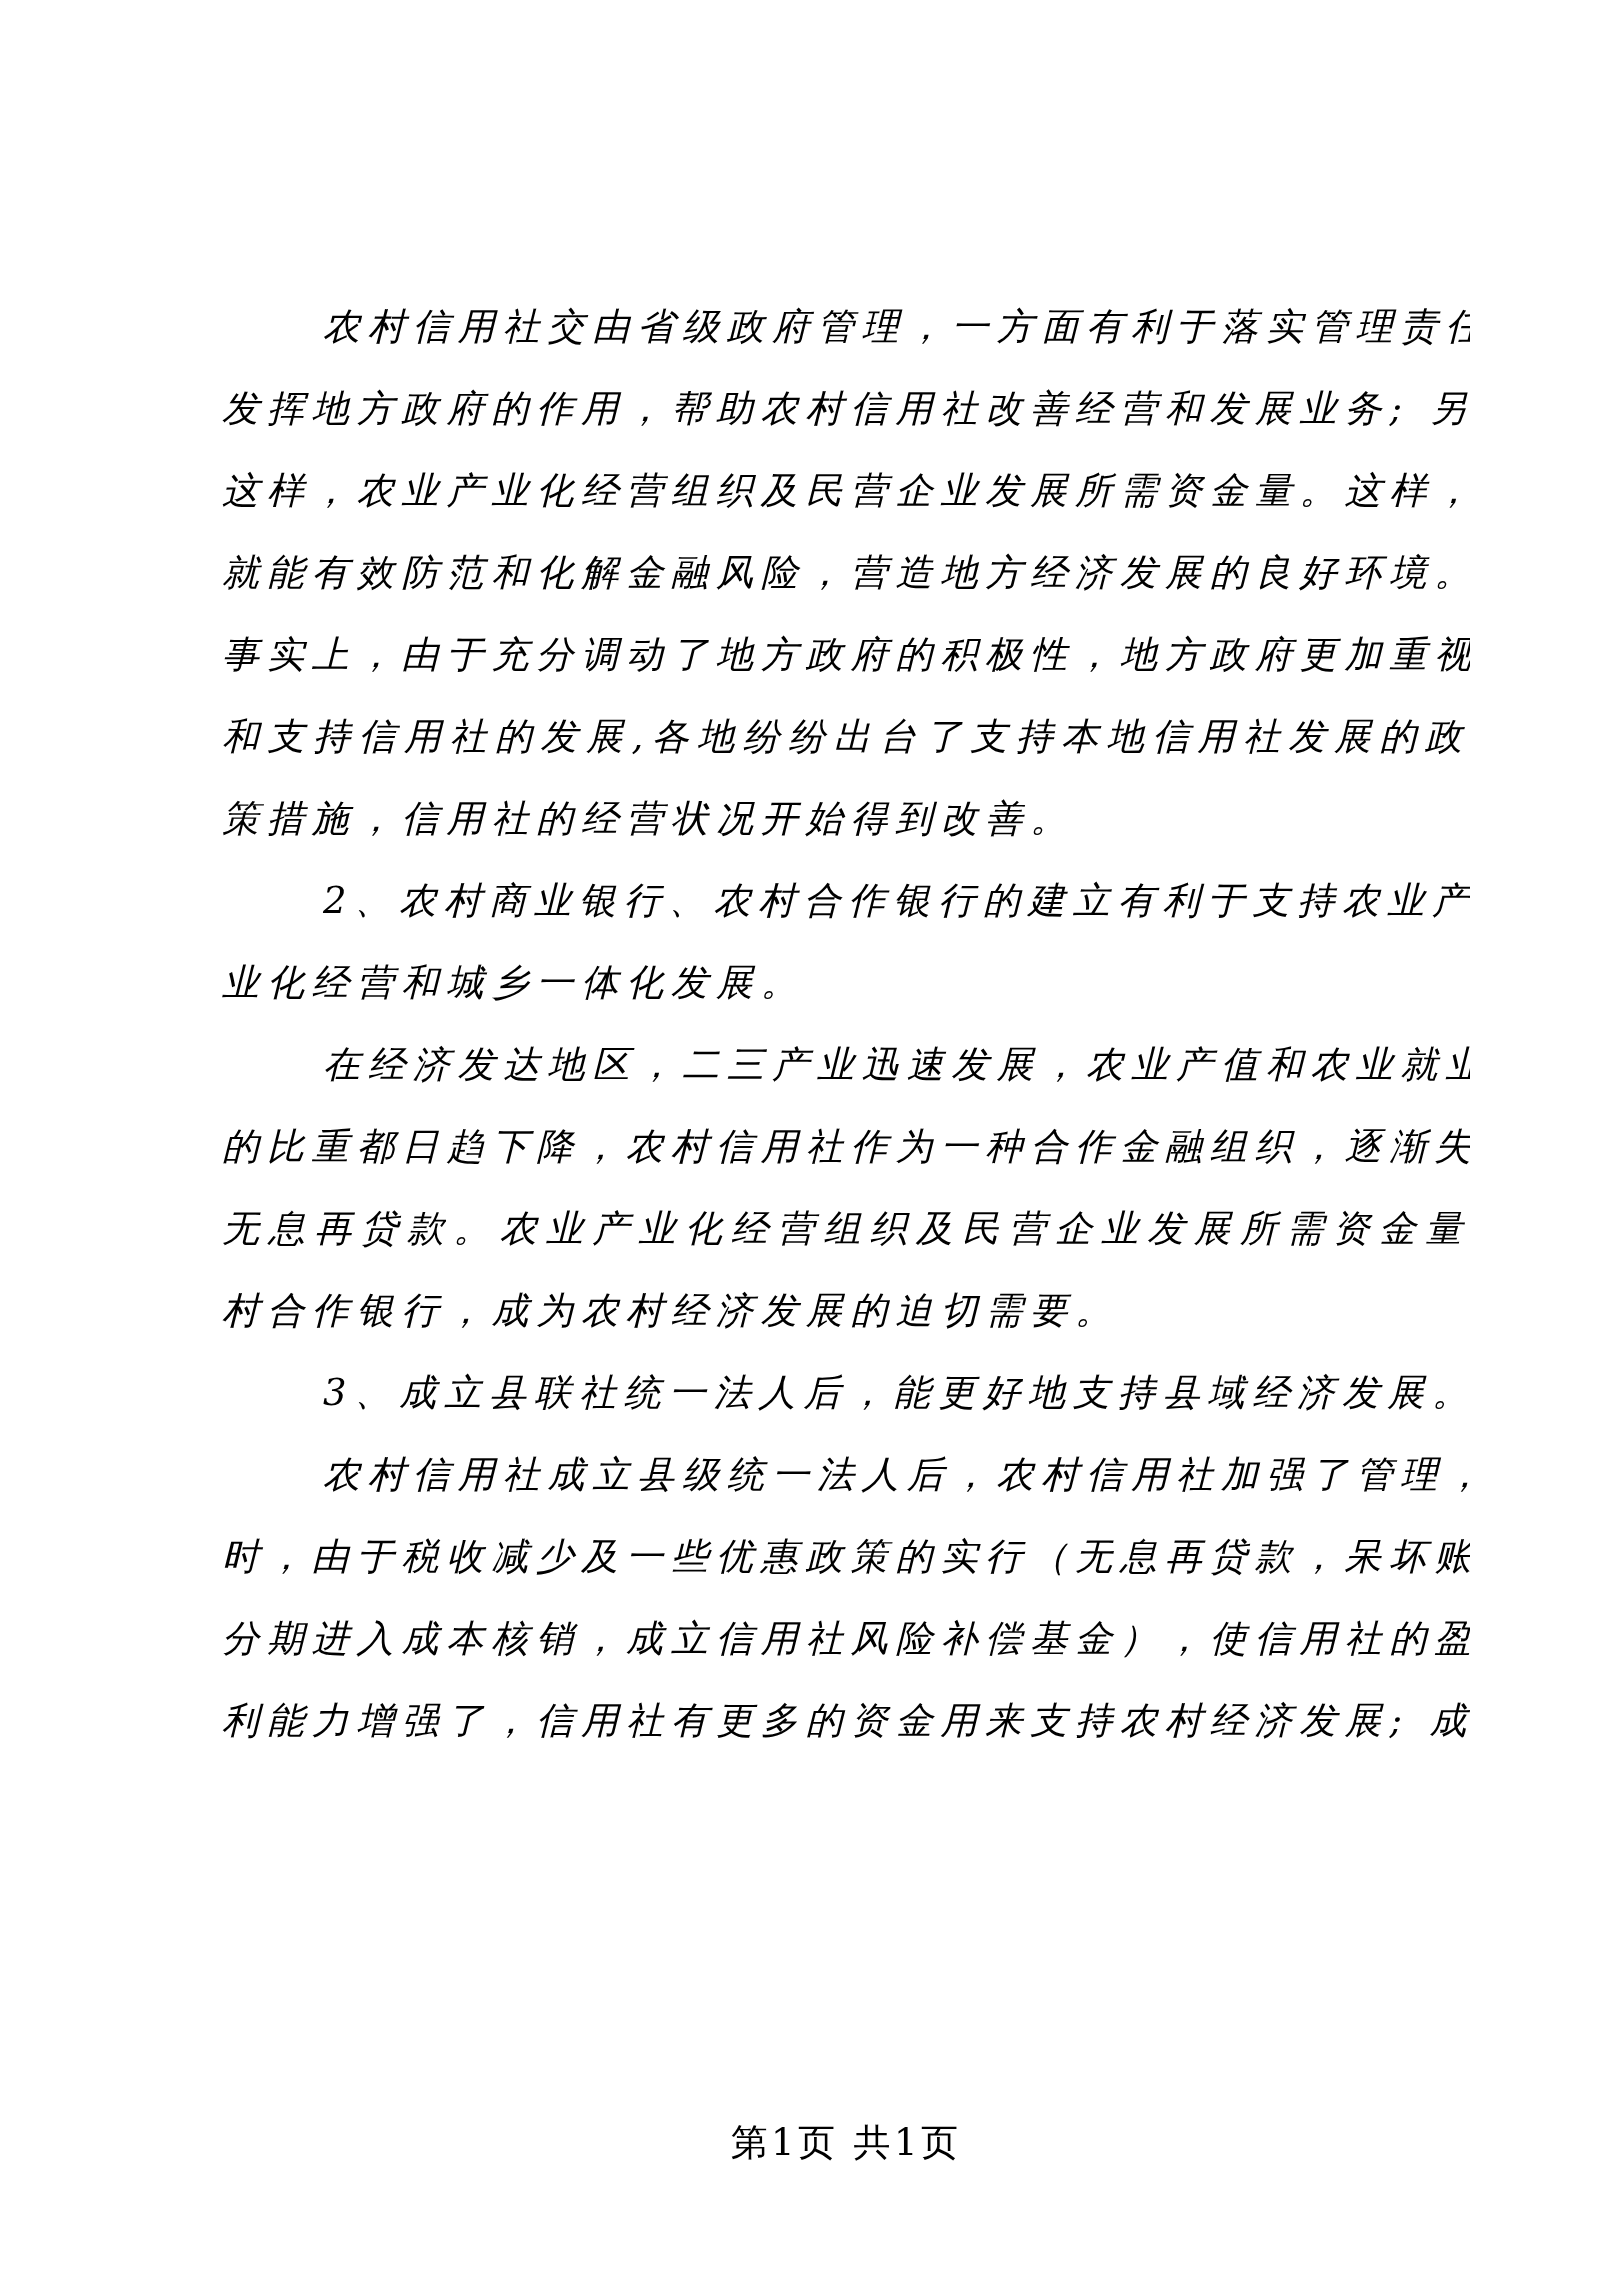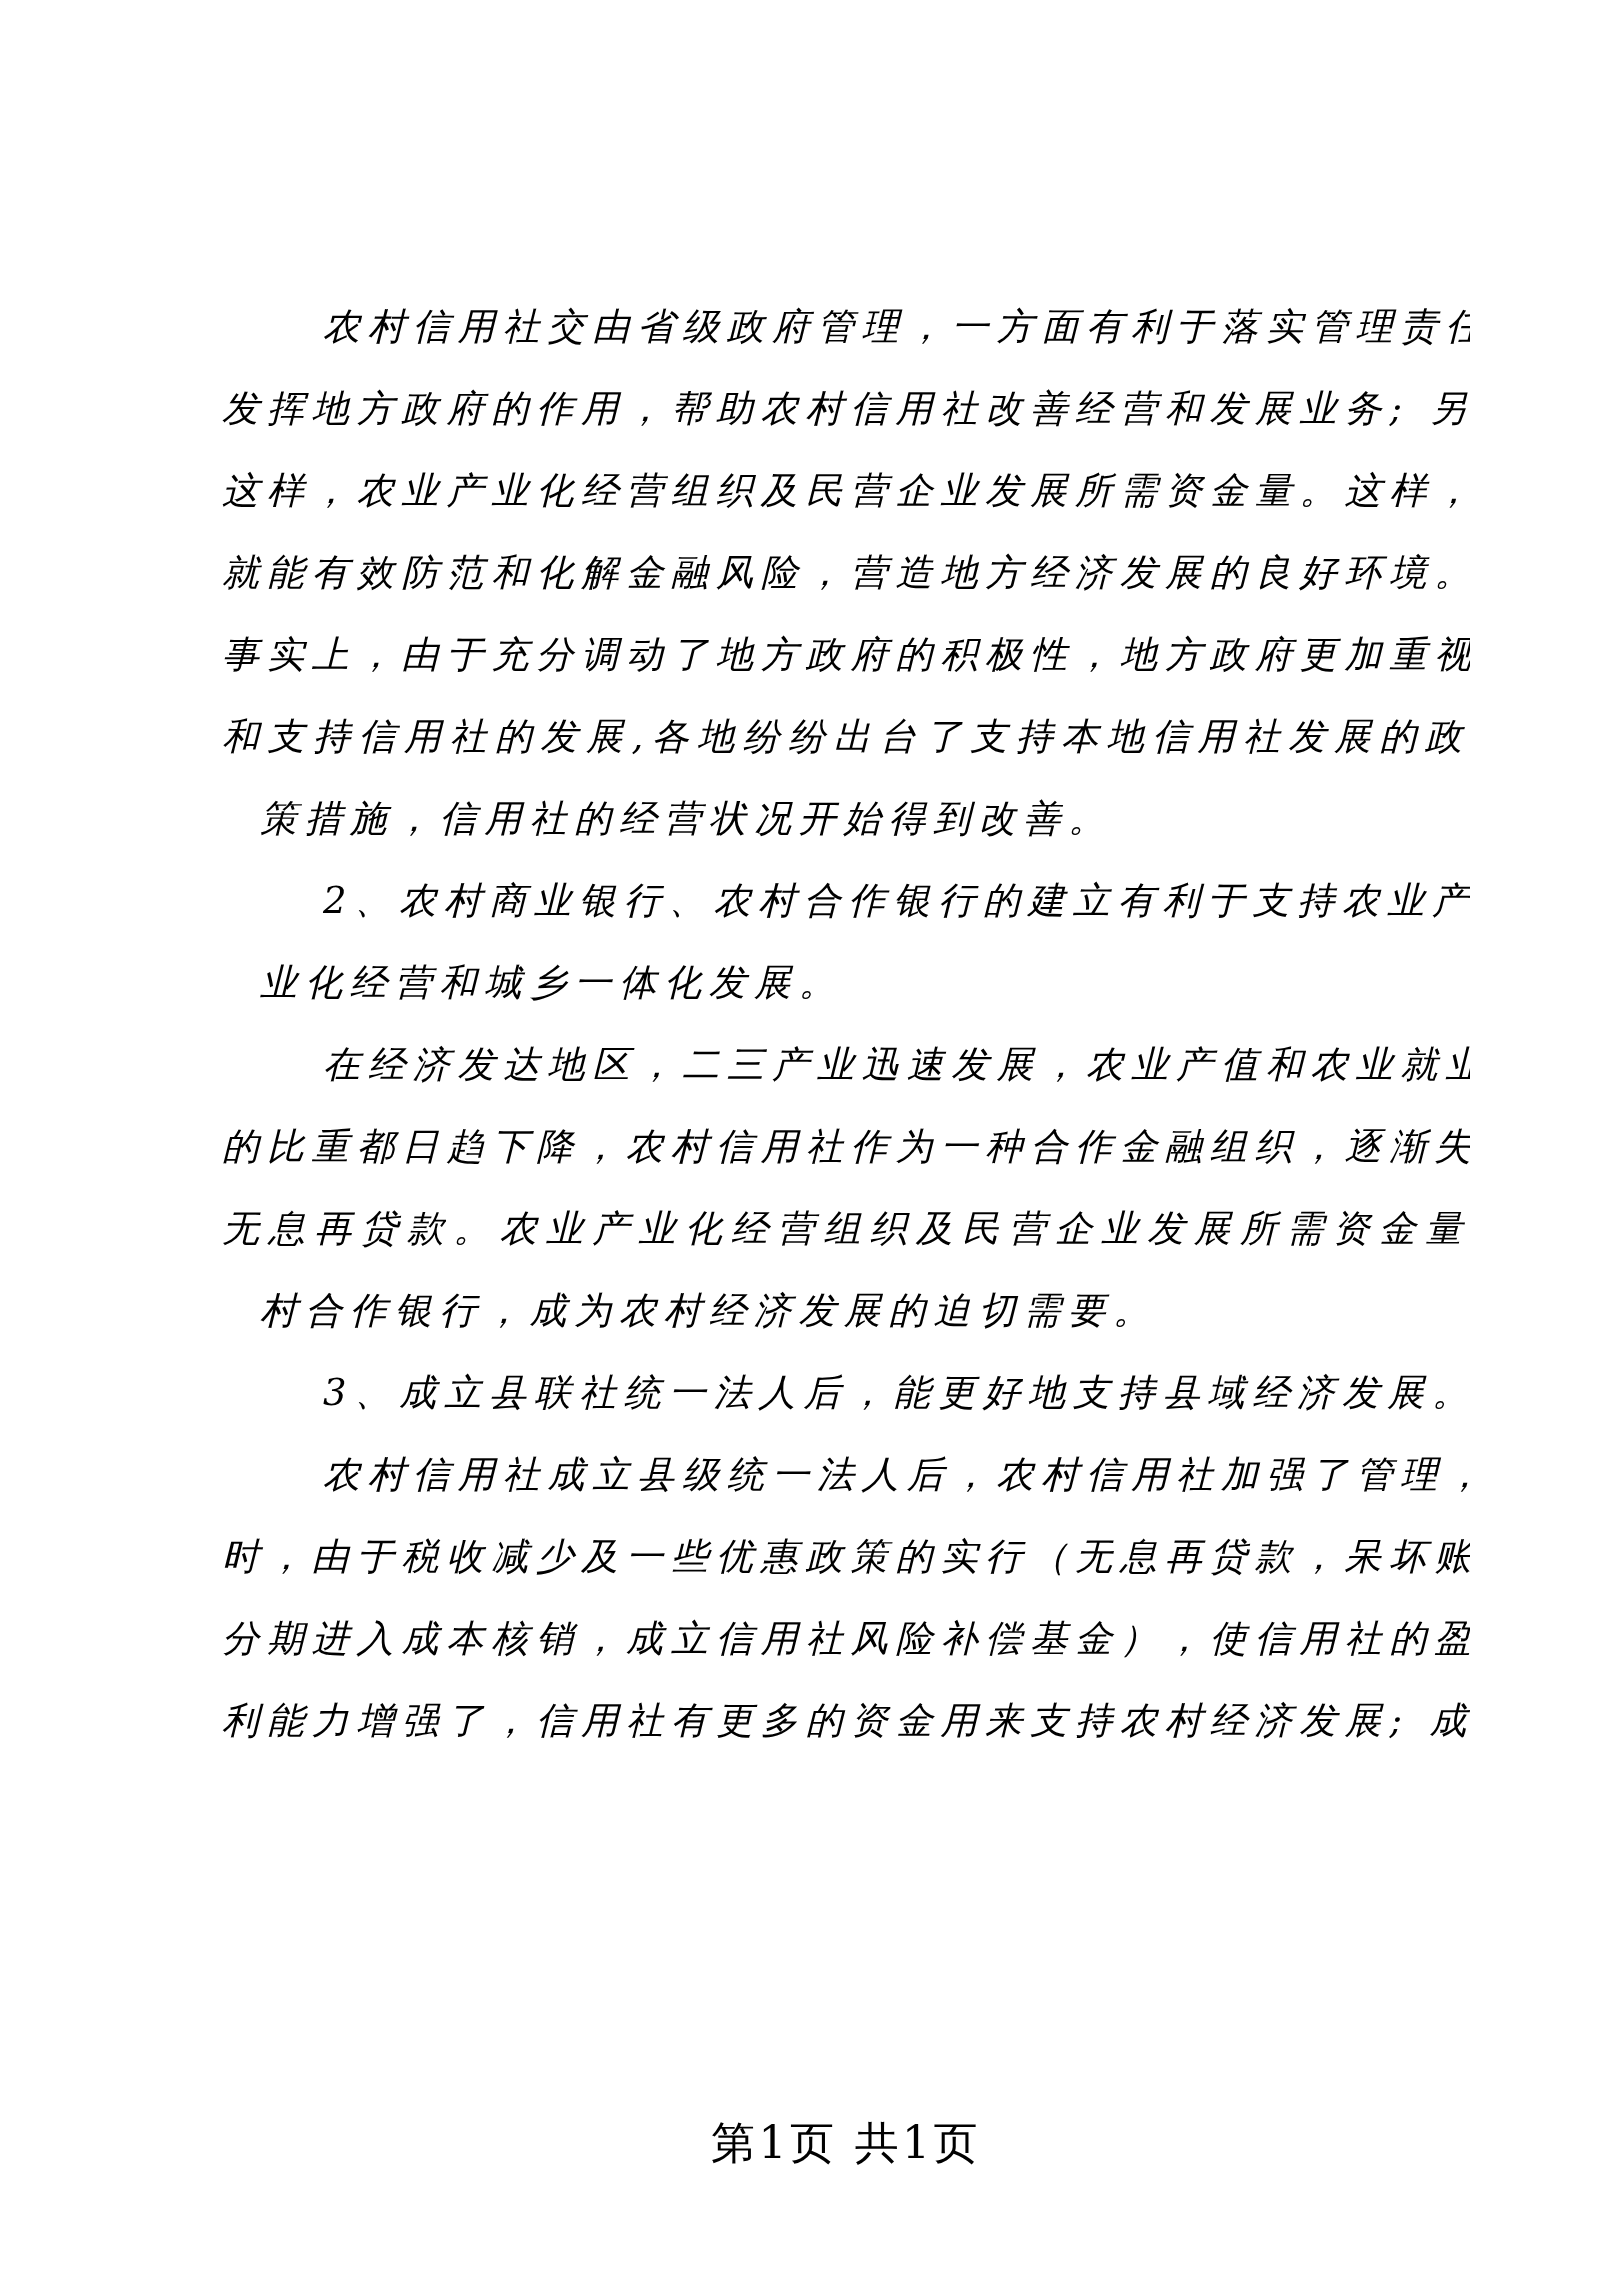--- a/index.html
+++ b/index.html
@@ -34,31 +34,30 @@
     text-align-last: justify;
     overflow: hidden;
     white-space: nowrap;
   }
   .line.indent {
     text-indent: 101px;
   }
   .line.short {
     text-align: left;
     text-align-last: left;
-    margin-left: 38px;
   }
   .footer {
     position: absolute;
     left: 222px;
     top: 2118px;
     width: 1248px;
     height: 50px;
     line-height: 50px;
     text-align: center;
-    font-size: 44px;
+    font-size: 37px;
     letter-spacing: 3.4px;
     font-style: normal;
     color: #000000;
   }
 </style>
 </head>
 <body>
 
 <div class="page">
   <div class="content">

